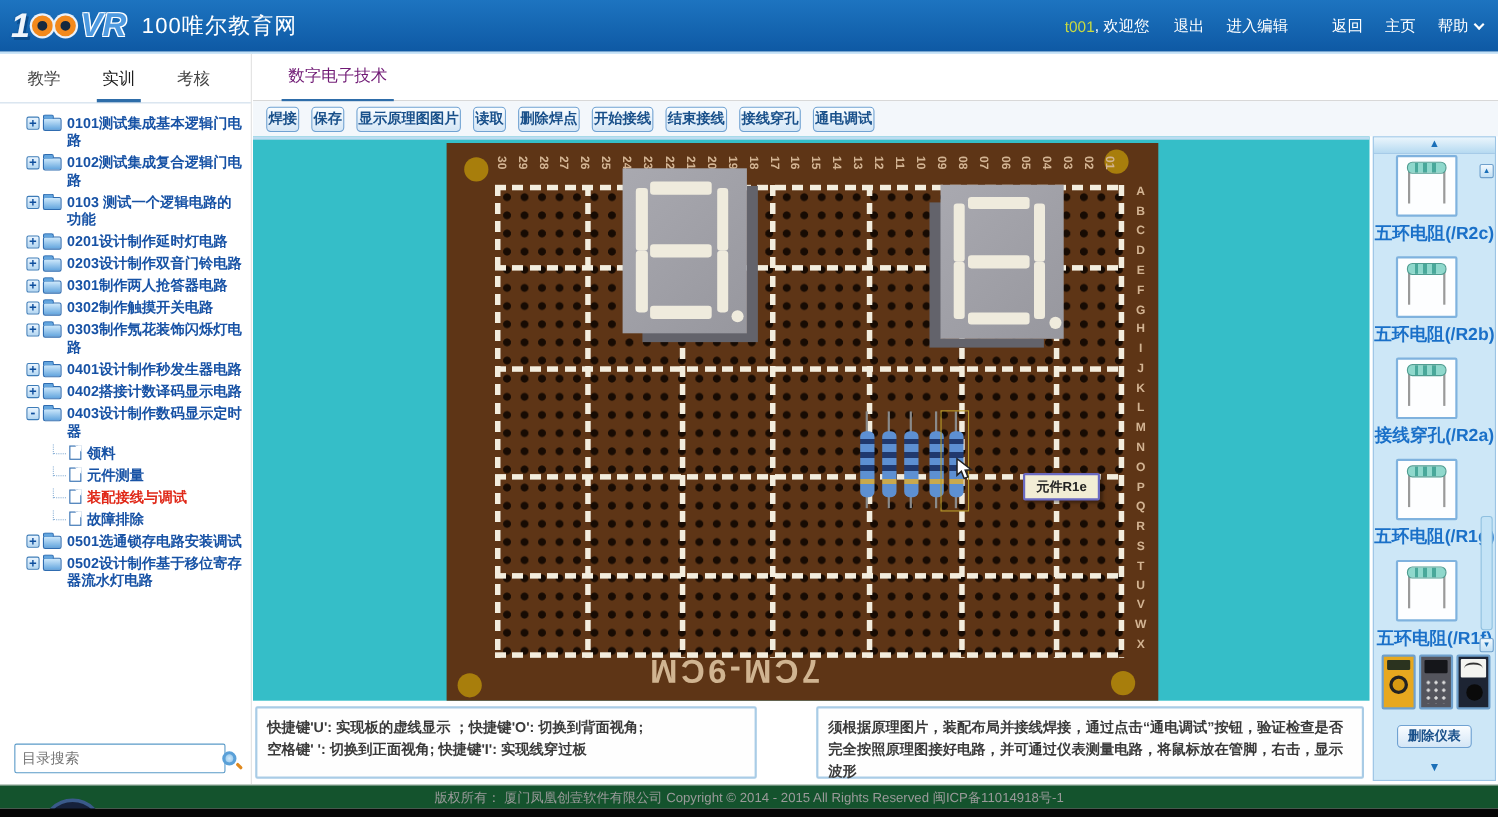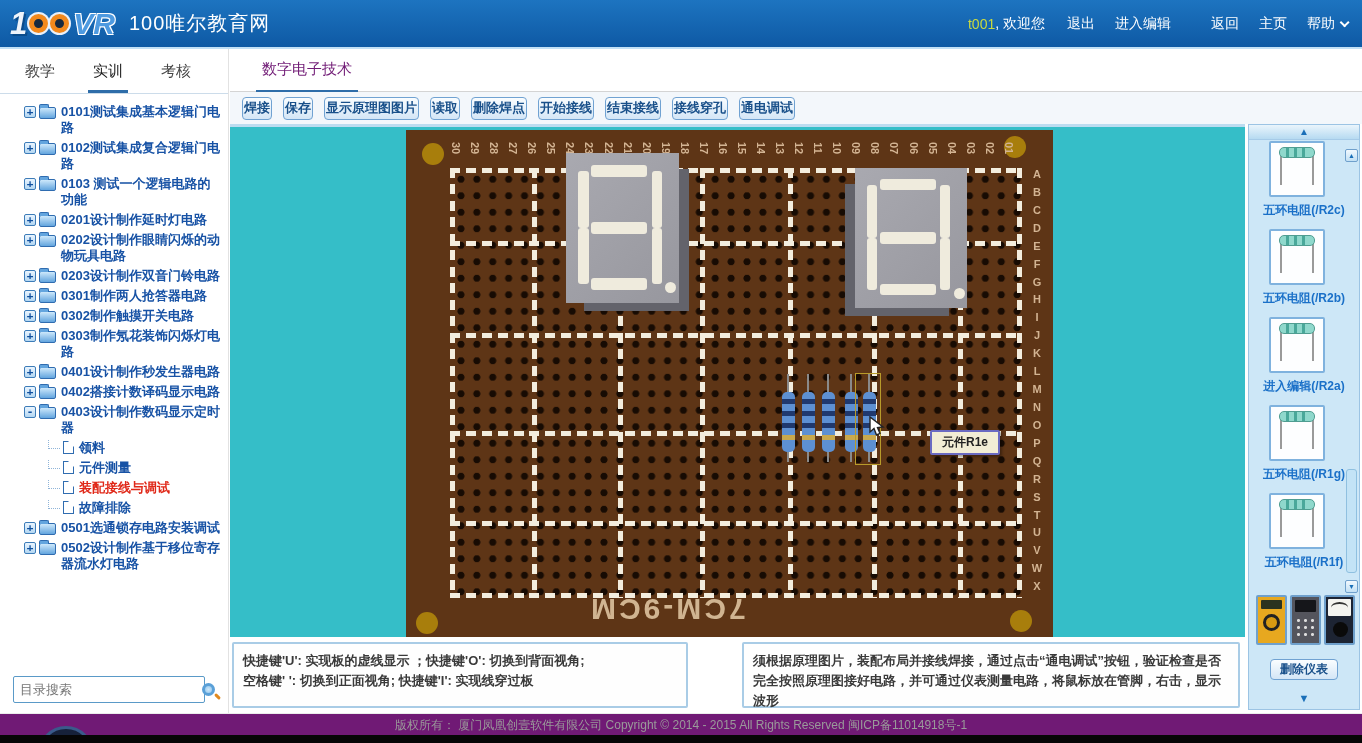--- a/index.html
+++ b/index.html
@@ -131,21 +131,21 @@
   .comp-list{position:absolute;left:0;top:16px;width:100%;}
   .comp-item{margin-bottom:10px;}
   .comp{width:56px;height:56px;margin-left:20px;background:#fdfeff;border:2px solid #7fb2de;
     border-radius:2px;position:relative;overflow:hidden;cursor:pointer;}
   .comp .r-wire{position:absolute;left:9px;right:9px;top:9px;bottom:10px;
     border:2px solid #9a9a9a;border-bottom:none;}
   .comp .r-body{position:absolute;left:50%;top:4px;transform:translateX(-50%);width:36px;height:11px;
     border:1px solid #4f9d91;border-radius:5px;
     background:linear-gradient(to right,#8fd8cc 0 6px,#49a89a 6px 9px,#8fd8cc 9px 14px,
       #49a89a 14px 17px,#8fd8cc 17px 22px,#49a89a 22px 25px,#8fd8cc 25px 36px);}
-  .comp-label{text-align:center;color:#1a70c8;font-size:12px;font-weight:bold;margin-top:5px;}
+  .comp-label{text-align:center;color:#1a70c8;font-size:16px;font-weight:bold;margin-top:5px;}
   .vscroll{position:absolute;right:1px;top:24px;width:13px;height:444px;}
   .sb-btn{position:absolute;left:0;width:13px;height:13px;border:1px solid #6fa0cc;
     background:linear-gradient(#f2f9fe,#c2e0f4);color:#1a6fb8;font-size:7px;text-align:center;
     line-height:11px;border-radius:2px;cursor:pointer;}
   .sb-up{top:0;} .sb-down{top:431px;}
   .sb-thumb{position:absolute;left:1px;top:320px;width:11px;height:104px;background:#c3e3f6;
     border:1px solid #8fc0e0;border-radius:3px;cursor:pointer;}
   .inst-row{position:absolute;left:7px;top:470px;display:flex;}
   .inst{width:31px;height:50px;border:2px solid #6fa0cc;border-radius:2px;margin-right:3px;
     position:relative;overflow:hidden;background:#fff;cursor:pointer;}
@@ -168,21 +168,21 @@
     border-radius:4px;font-size:12px;font-weight:bold;color:#19508a;font-family:inherit;
     cursor:pointer;white-space:nowrap;}
   .arrow-bar-bottom{position:absolute;left:0;top:567px;width:100%;text-align:center;
     color:#1a6fb8;font-size:11px;cursor:pointer;}
 
   
   .info{position:absolute;top:642px;height:66px;background:#fefefe;border:2px solid #a9cce6;
     border-radius:2px;padding:7px 9px;font-size:13px;font-weight:bold;color:#3a3a3a;line-height:20px;}
   .info-left{left:232px;width:456px;}
   .info-right{left:742px;width:498px;}
-  #footer{position:absolute;left:0;top:713px;width:1362px;height:22px;background:#701a75;
+  #footer{position:absolute;left:0;top:713px;width:1362px;height:22px;background:#14532d;
     border-top:1px solid #ececec;text-align:center;font-size:12px;color:#9a9a9a;line-height:22px;}
   .corner-circle{position:absolute;left:38px;top:726px;width:56px;height:56px;border-radius:50%;
     background:#16213a;border:3px solid #3a5a8a;z-index:3;}
   #blackbar{position:absolute;left:0;top:735px;width:1362px;height:8px;background:#060606;z-index:4;}
 </style>
 </head>
 <body>
 
 <div id="header">
   <div class="logo">
@@ -241,27 +241,20 @@
       </div>
 
       <div class="tree-item folder">
 
         <span class="expand"></span>
         <span class="folder-ic"></span>
 
         <span class="label">0201设计制作延时灯电路</span>
       </div>
 
-      <div class="tree-item folder">
-
-        <span class="expand"></span>
-        <span class="folder-ic"></span>
-
-        <span class="label">0202设计制作眼睛闪烁的动物玩具电路</span>
-      </div>
 
       <div class="tree-item folder">
 
         <span class="expand"></span>
         <span class="folder-ic"></span>
 
         <span class="label">0203设计制作双音门铃电路</span>
       </div>
 
       <div class="tree-item folder">
@@ -526,21 +519,21 @@
           <div class="r-body"></div>
         </div>
         <div class="comp-label">五环电阻(/R2b)</div>
       </div>
 
       <div class="comp-item">
         <div class="comp">
           <div class="r-wire"></div>
           <div class="r-body"></div>
         </div>
-        <div class="comp-label">进入编辑(/R2a)</div>
+        <div class="comp-label">接线穿孔(/R2a)</div>
       </div>
 
       <div class="comp-item">
         <div class="comp">
           <div class="r-wire"></div>
           <div class="r-body"></div>
         </div>
         <div class="comp-label">五环电阻(/R1g)</div>
       </div>
 

